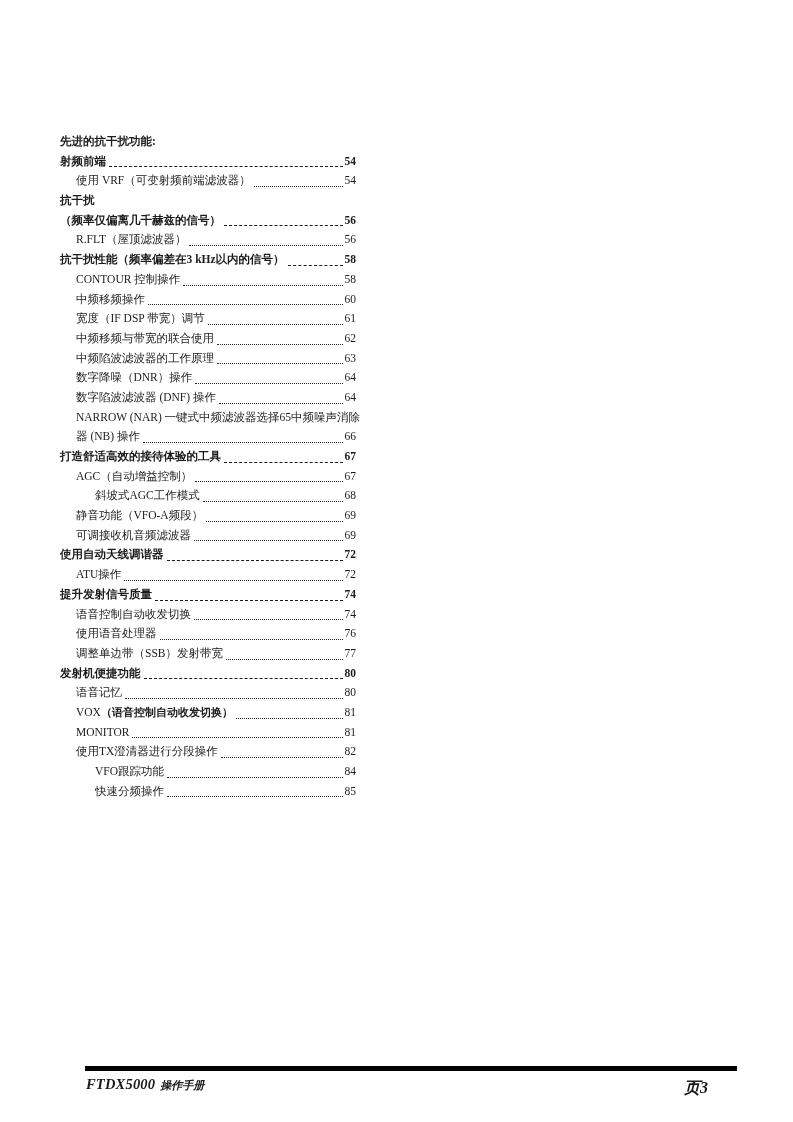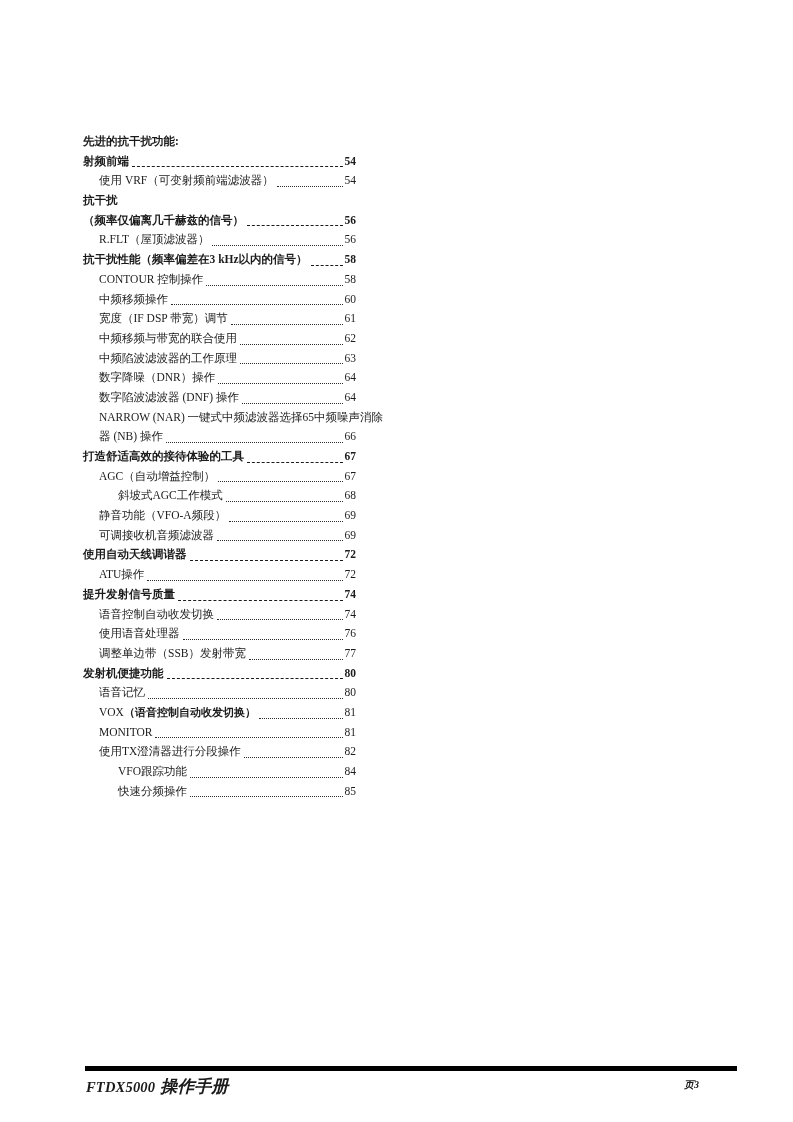--- a/index.html
+++ b/index.html
@@ -24,21 +24,20 @@
     top: 132px;
     width: 296px;
   }
   .row {
     display: flex;
     align-items: flex-start;
     height: 19.7px;
     font-size: 11.5px;
     line-height: 19.7px;
     white-space: nowrap;
-    margin-left: 23px;
   }
   .row.b { font-weight: bold; }
   .row.lvl2 { padding-left: 16px; }
   .row.lvl3 { padding-left: 35px; }
   .label { flex: 0 0 auto; }
   .label-small {
     flex: 0 0 auto;
     font-size: 11px;
     font-weight: bold;
   }
@@ -64,28 +63,28 @@
   }
   .footer-left {
     position: absolute;
     left: 86px;
     top: 1075px;
     font-style: italic;
     font-weight: bold;
     white-space: nowrap;
   }
   .footer-left .brand { font-size: 14.5px; letter-spacing: 0.2px; margin-top: 48px; }
-  .footer-left .subtitle { font-size: 17px; margin-left: 5px; }
+  .footer-left .subtitle { font-size: 11px; margin-left: 5px; }
   .footer-right {
     position: absolute;
     left: 684px;
     top: 1078px;
     font-style: italic;
     font-weight: bold;
-    font-size: 10px;
+    font-size: 16px;
     white-space: nowrap;
   }
 </style>
 </head>
 <body>
 
 <div class="page">
 
   <div class="toc">
       <div class="row lvl1 b">

